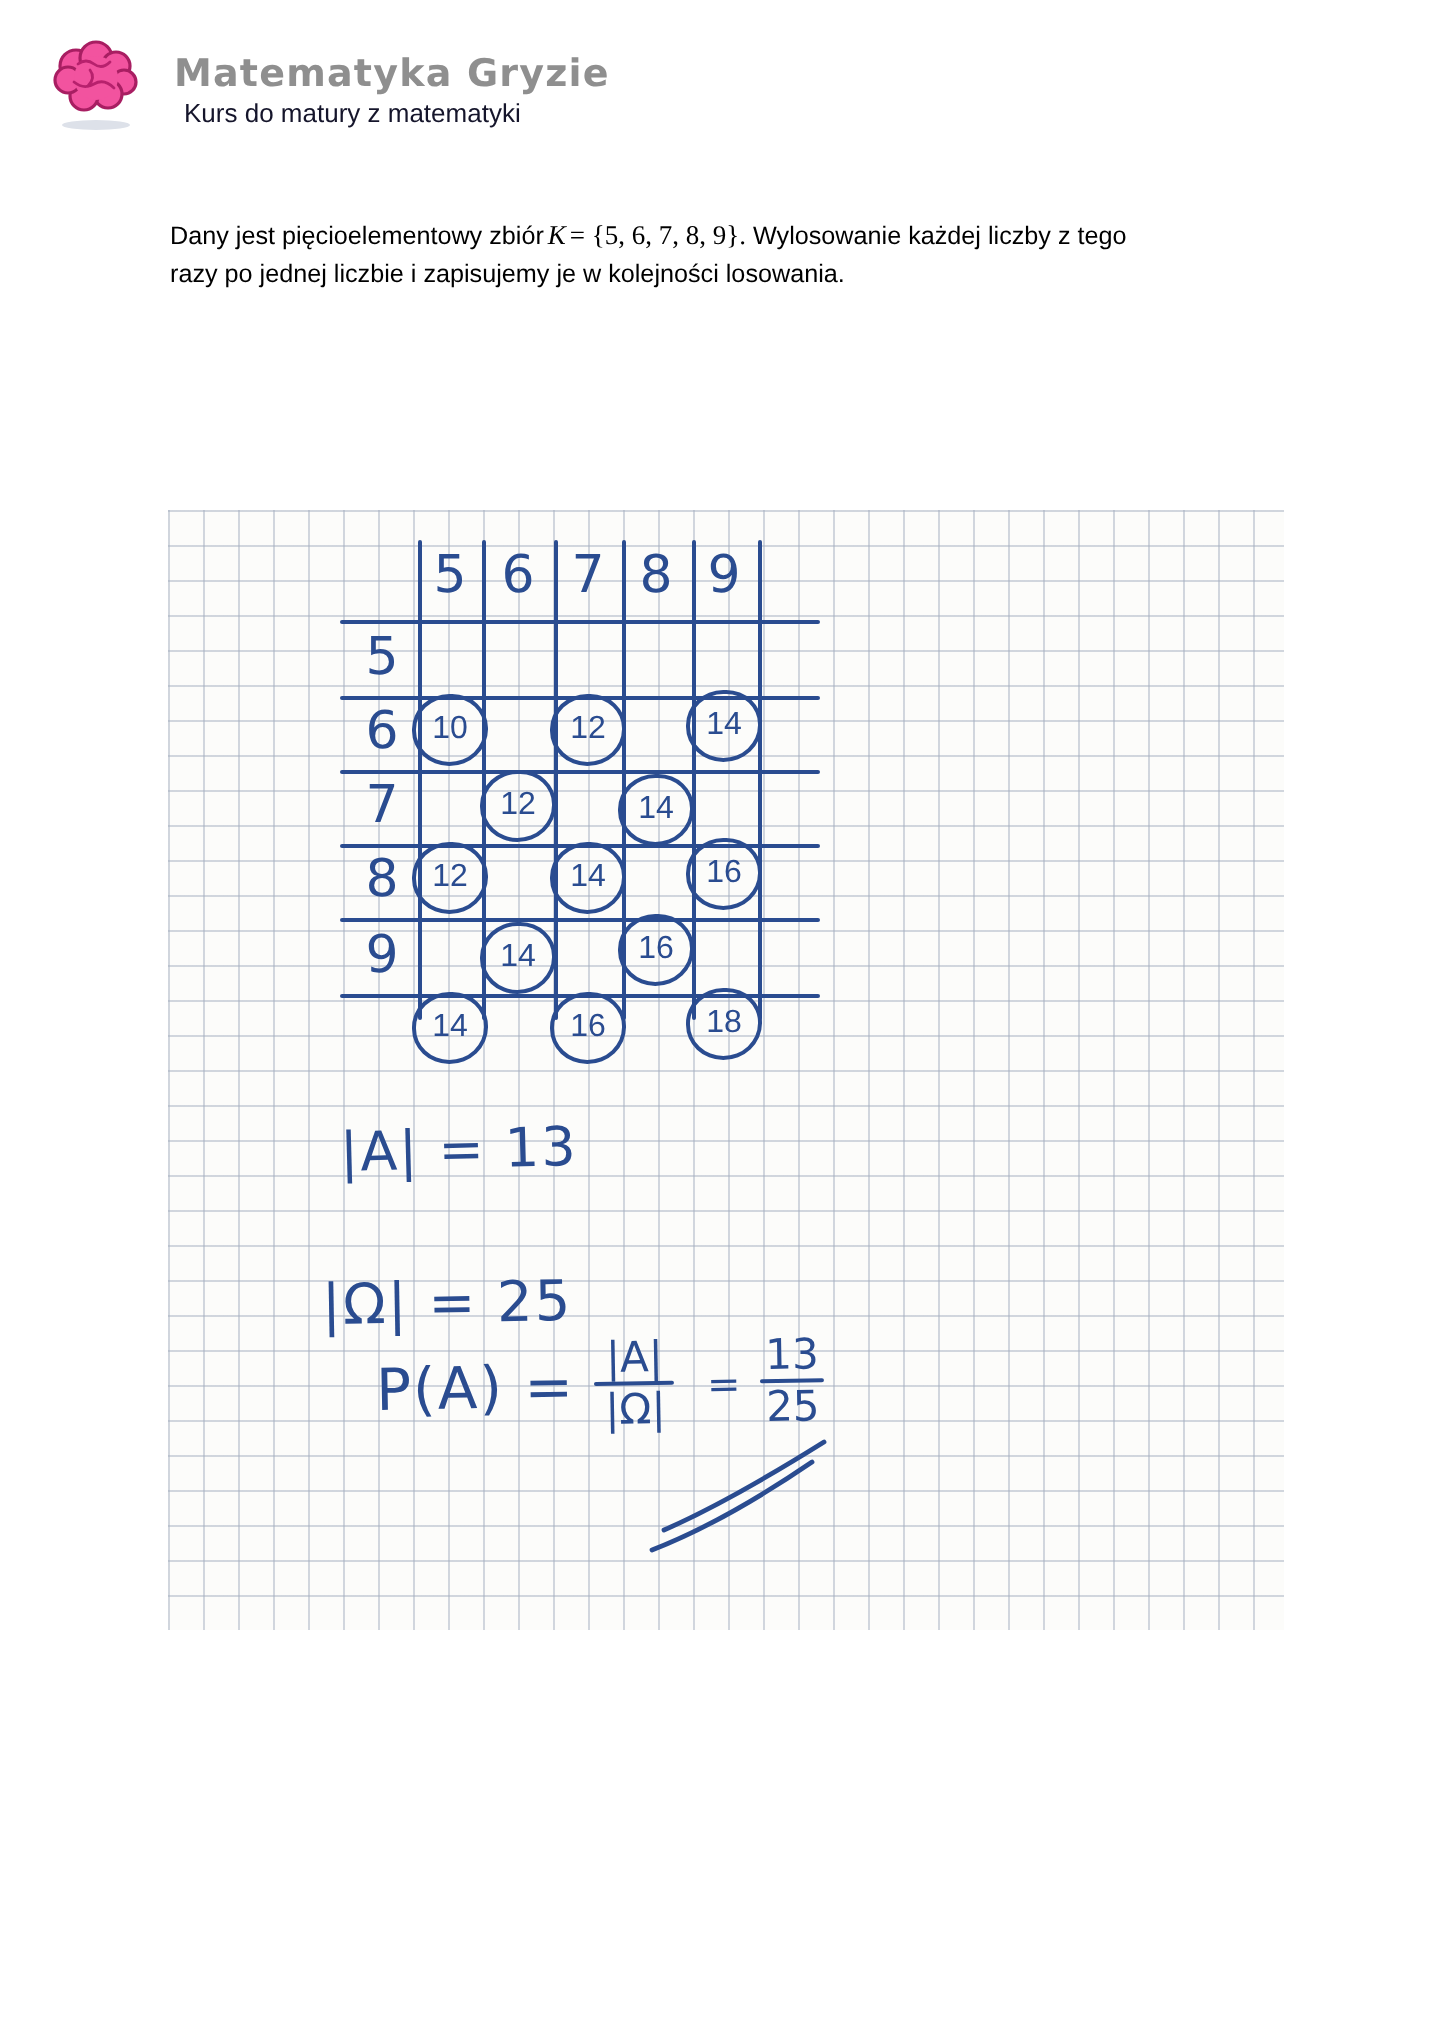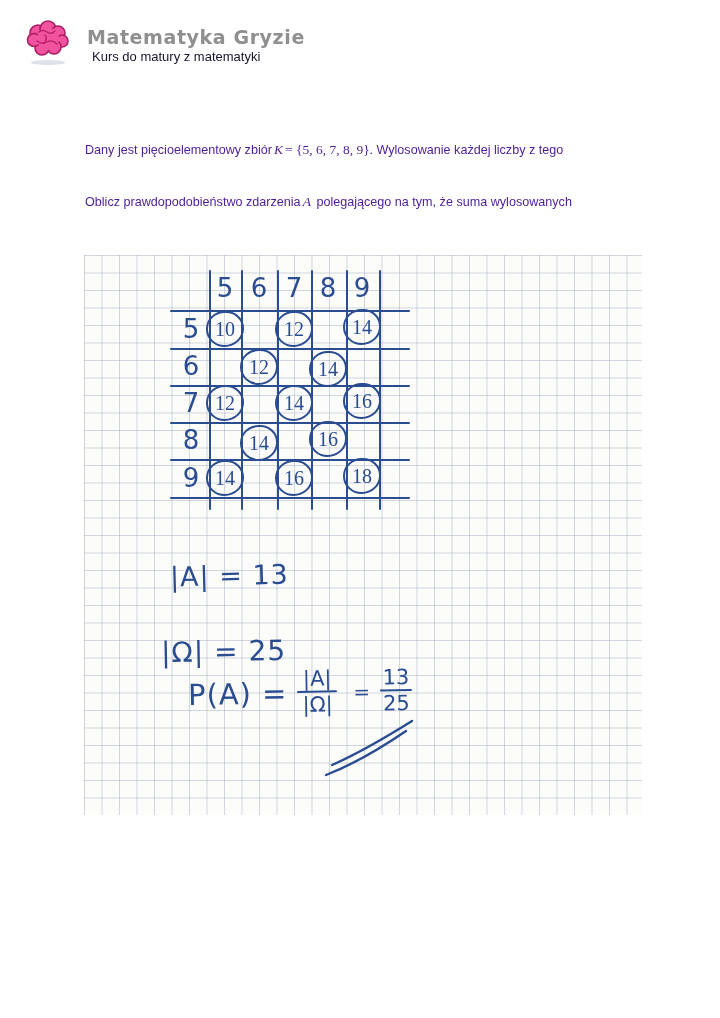--- a/index.html
+++ b/index.html
@@ -23,21 +23,21 @@
   
   .task-band{
     position:absolute;left:84px;top:88px;width:544px;height:17px;
     background:#d8dce2;
   }
   .task-band span{
     display:block;font-size:12.5px;font-weight:bold;line-height:17px;
     padding-left:3px;color:#000;
   }
   .task-text{position:absolute;left:85px;top:108px;width:560px;}
-  .tline{white-space:nowrap;font-size:12.6px;line-height:19.3px;color:#4c1d95;margin-top:32px;}
+  .tline{white-space:nowrap;font-size:12.6px;line-height:19.3px;color:#000000;}
   .math{font-family:"Liberation Serif",serif;font-style:italic;font-size:13.5px;margin:0 2px;}
   .mathset{font-family:"Liberation Serif",serif;font-style:normal;font-size:13.5px;}
   .uline{text-decoration:underline;}
   
   .paper{
     position:absolute;left:84px;top:255px;width:558px;height:560px;
     background-color:#fcfcfa;
     background-image:
       linear-gradient(rgba(165,175,192,0.50) 1px, transparent 1px),
       linear-gradient(90deg, rgba(165,175,192,0.50) 1px, transparent 1px);
@@ -45,21 +45,21 @@
   }
   .vline{position:absolute;width:2px;top:15px;height:240px;background:#2a4c90;border-radius:1px;}
   .hline{position:absolute;height:2px;left:86px;width:240px;background:#2a4c90;border-radius:1px;}
   .hw{font-family:"DejaVu Sans",sans-serif;color:#2a4c90;}
   .colhead{position:absolute;top:19px;width:20px;text-align:center;font-size:26px;line-height:28px;}
   .rowhead{position:absolute;left:96px;width:22px;text-align:center;font-size:26px;line-height:28px;}
   .cell{
     position:absolute;width:38px;height:36px;box-sizing:border-box;
     display:flex;align-items:center;justify-content:center;
     border:2px solid #2a4c90;border-radius:50% 48% 52% 50%;
-    font-size:20px;font-family:Liberation Serif, serif;color:#2a4c90;
+    font-size:16px;font-family:Liberation Sans, sans-serif;color:#2a4c90;margin-top:36px;
   }
   .cell.empty{border:none;}
   
   .eq1{position:absolute;left:86px;top:305px;font-size:27px;letter-spacing:1px;transform:rotate(-1.5deg);}
   .eq2{position:absolute;left:77px;top:380px;font-size:28px;letter-spacing:1px;transform:rotate(-1deg);}
   .eq3{position:absolute;left:104px;top:412px;display:flex;align-items:center;transform:rotate(-1deg);}
   .eq3-lhs{font-size:29px;letter-spacing:1px;}
   .frac{display:inline-flex;flex-direction:column;align-items:center;margin-left:10px;}
   .frac .num{font-size:21px;line-height:24px;}
   .frac .den{font-size:21px;line-height:25px;}
@@ -92,21 +92,21 @@
       </g>
     </svg>
   </div>
   <div class="logo-shadow"></div>
   <div class="brand-title">Matematyka Gryzie</div>
   <div class="brand-subtitle">Kurs do matury z matematyki</div>
 
 
   <div class="task-text">
     <div class="tline"><span>Dany jest pięcioelementowy zbiór</span><span class="math">K</span><span class="mathset">= {5, 6, 7, 8, 9}.</span> <span>Wylosowanie każdej liczby z tego</span></div>
-    <div class="tline"><span>Oblicz prawdopodobieństwo zdarzenia</span><span class="math">A</span> <span>polegającego na tym, że suma wylosowanych</span></div>
+    <div class="tline">razy po jednej liczbie i zapisujemy je w kolejności losowania.</div>
   </div>
 
   <div class="paper">
 
     <div class="vline" style="left:125px"></div>
     <div class="vline" style="left:157px"></div>
     <div class="vline" style="left:193px"></div>
     <div class="vline" style="left:227px"></div>
     <div class="vline" style="left:262px"></div>
     <div class="vline" style="left:295px"></div>

